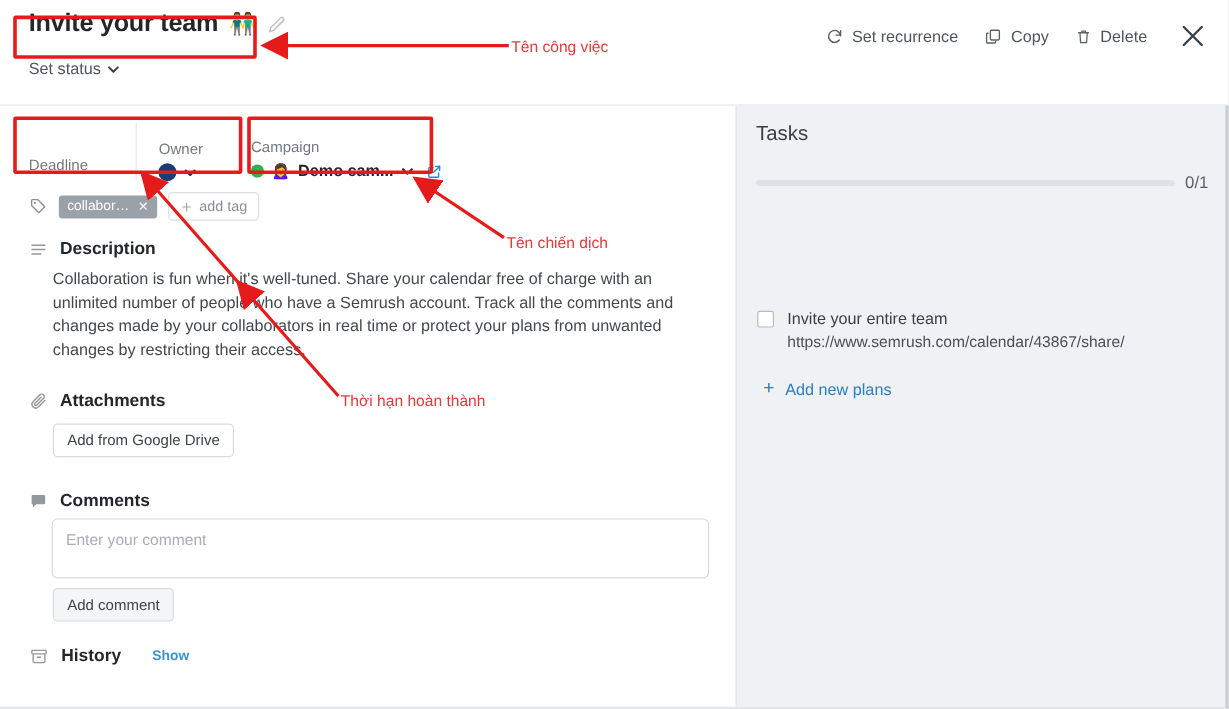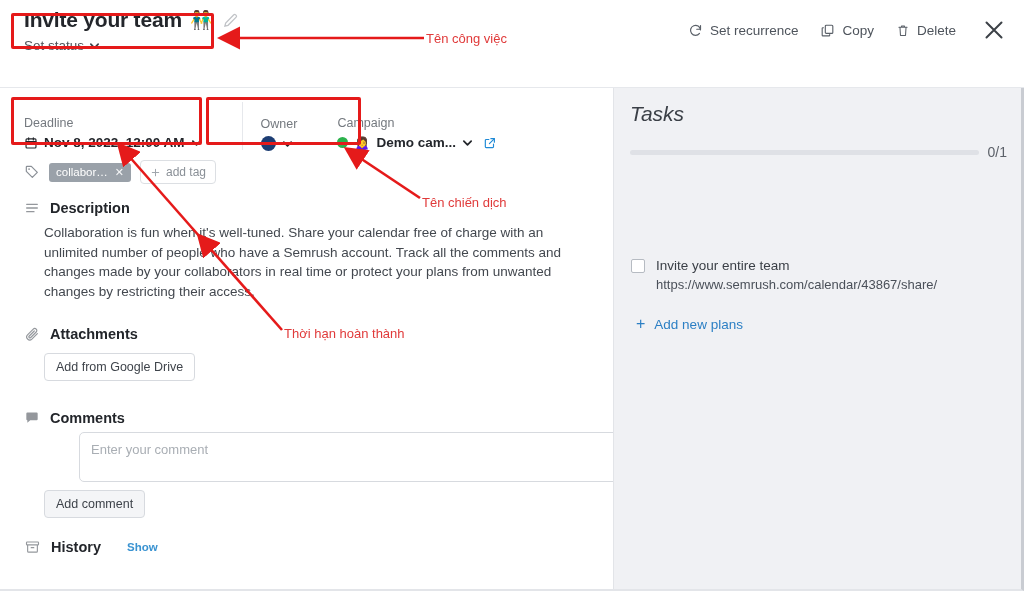--- a/index.html
+++ b/index.html
@@ -29,21 +29,21 @@
   }
   .task-title {
     font-size: 21px; font-weight: bold; color: #23262b;
     letter-spacing: -0.2px; white-space: nowrap;
   }
   .title-emoji { font-size: 18px; line-height: 1; }
   .pencil-icon {
     width: 17px; height: 17px; display: block; opacity: .55;
   }
   .set-status {
-    position: absolute; left: 24px; top: 38px;
+    position: absolute; left: 24px; top: 50px;
     display: flex; align-items: center; gap: 5px;
     font-size: 13.5px; color: #50555c; cursor: pointer;
   }
   .chev { display: block; }
 
   .toolbar {
     position: absolute; right: 18px; top: 18px;
     display: flex; align-items: center; gap: 22px;
   }
   .tb-btn {
@@ -115,37 +115,37 @@
   .btn-grey {
     border: 1px solid #d7dadf; background: #f4f5f7; border-radius: 4px;
     font-size: 12.5px; color: #3e434a; padding: 6px 11px;
     cursor: pointer; font-family: inherit;
   }
   .comment-box {
     position: absolute; left: 43px; top: 432px;
     width: 548px; height: 50px;
     border: 1px solid #d7dadf; border-radius: 5px;
     background: #fff; font-family: inherit; font-size: 13px;
-    color: #3b82f6; padding: 9px 11px; resize: none; outline: none; margin-left: 36px;
+    color: #3b82f6; padding: 9px 11px; resize: none; outline: none;
   }
   .comment-box::placeholder { color: #a9aeb4; }
   .show-link {
     font-size: 11.5px; color: #3a93d1; cursor: pointer; margin-left: 16px;
   }
 
   
   .tasks-panel {
     position: absolute; left: 613px; top: 88px;
     width: 408px; height: 501px;
     background: #f0f1f4;
     border-left: 1px solid #e2e4e8;
   }
   .tasks-title {
     position: absolute; left: 16px; top: 14px;
-    font-size: 21px; color: #3a3f46; font-style: italic;
+    font-size: 17px; color: #3a3f46;
   }
   .progress-wrap {
     position: absolute; left: 16px; top: 56px; right: 14px;
     display: flex; align-items: center; gap: 9px;
   }
   .progress-track {
     flex: 1; height: 5px; border-radius: 3px; background: #dfe1e6;
   }
   .progress-count { font-size: 14px; color: #5c6169; }
   .task-item {
@@ -232,30 +232,20 @@
       <svg class="tb-close" viewBox="0 0 24 24">
         <path d="M4.5 4.5L19.5 19.5M19.5 4.5L4.5 19.5" stroke="#3c4147" stroke-width="2" stroke-linecap="round"></path>
       </svg>
     </div>
   </div>
 
   <div class="meta-row">
 
     <div class="meta-field f-deadline">
       <div class="meta-label">Deadline</div>
-      <div class="meta-value">
-        <svg width="14" height="14" viewBox="0 0 24 24" fill="none" stroke="#23262b" stroke-width="2">
-          <rect x="3.5" y="5" width="17" height="15.5" rx="1.6"></rect>
-          <path d="M3.5 9.5h17M8 3.2v3.6M16 3.2v3.6" stroke-linecap="round"></path>
-        </svg>
-        <span>Nov 8, 2022, 12:00 AM</span>
-        <svg class="chev" width="11" height="11" viewBox="0 0 12 12">
-          <path d="M2 4.5L6 8.5L10 4.5" stroke="#23262b" stroke-width="1.9" fill="none" stroke-linecap="round" stroke-linejoin="round"></path>
-        </svg>
-      </div>
     </div>
 
     <div class="meta-field f-owner">
       <div class="meta-label">Owner</div>
       <div class="meta-value">
         <span class="avatar-blue"></span>
         <svg class="chev" width="11" height="11" viewBox="0 0 12 12">
           <path d="M2 4.5L6 8.5L10 4.5" stroke="#23262b" stroke-width="1.9" fill="none" stroke-linecap="round" stroke-linejoin="round"></path>
         </svg>
       </div>

